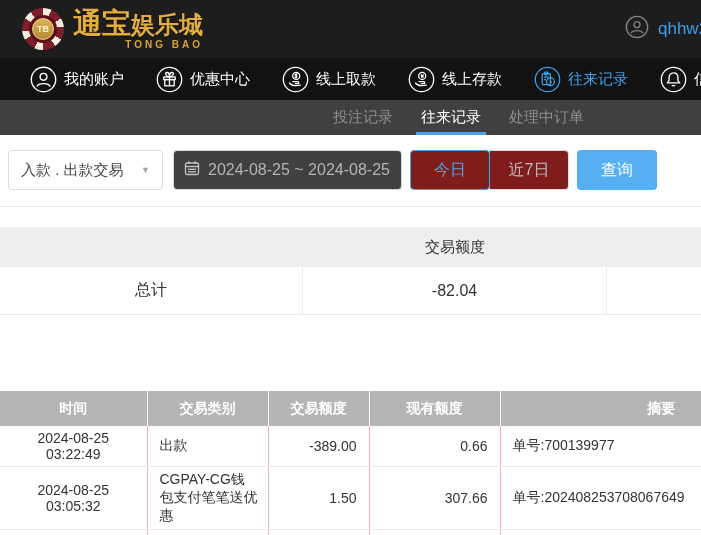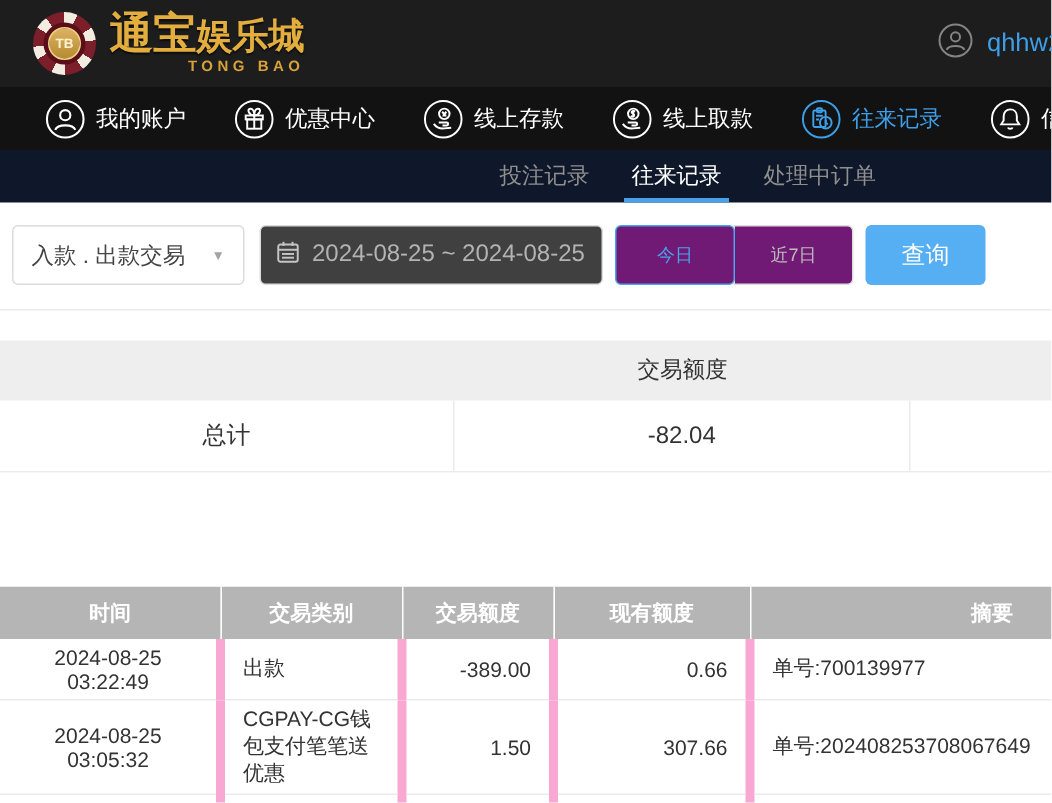--- a/index.html
+++ b/index.html
@@ -31,42 +31,42 @@
 
   
   .nav { height:42px; background:#121212; display:flex; align-items:center;
     padding-left:30px; gap:32px; }
   .nav-item { display:flex; align-items:center; gap:7px; color:#fff;
     font-size:15px; flex:none; cursor:pointer; }
   .nav-item.active { color:#3d9fe8; }
   .nav-item svg { display:block; }
 
   
-  .tabbar { height:35px; background:#0f172a; display:flex;
+  .tabbar { height:35px; background:#404040; display:flex;
     padding-left:333px; gap:28px; }
   .tab { color:#8f8f8f; font-size:15px; display:flex; align-items:center;
     position:relative; cursor:pointer; white-space:nowrap; }
   .tab.active { color:#fff; }
   .tab.active::after { content:""; position:absolute; left:-5px; right:-5px;
     bottom:0; height:3px; background:#4aa0e9; }
 
   
   .filters { padding:15px 8px 16px; display:flex; align-items:center; }
   .select-box { width:155px; height:40px; border:1px solid #dcdcdc;
     border-radius:4px; display:flex; align-items:center;
     justify-content:space-between; padding:0 12px; font-size:15px;
     color:#444; cursor:pointer; background:#fff; }
   .caret { color:#a3a3a3; font-size:9px; }
   .date-box { margin-left:10px; width:229px; height:40px;
     border:1px solid #dcdcdc; border-radius:4px; display:flex;
     align-items:center; padding:0 10px; gap:8px; color:#b3b3b3;
     font-size:16px; cursor:pointer; background:#404040; white-space:nowrap; }
   .quick { display:flex; margin-left:8px; }
-  .qb { width:80px; height:40px; border:1px solid #ddd; background:#701a75;
-    color:#bcbcbc; font-size:12px; margin-left:-1px;
+  .qb { width:80px; height:40px; border:1px solid #ddd; background:#7f1d1d;
+    color:#bcbcbc; font-size:16px; margin-left:-1px;
     display:grid; place-items:center; cursor:pointer; }
   .qb:first-child { margin-left:0; }
   .qb:last-child { border-radius:0 4px 4px 0; }
   .qb.active { border-color:#4aa3ec; color:#4aa3ec; border-radius:4px;
     position:relative; z-index:1; }
   .search-btn { margin-left:8px; width:80px; height:40px; background:#55aff2;
     color:#fff; font-size:16px; border:none; border-radius:4px;
     display:grid; place-items:center; cursor:pointer; flex:none; }
   .divider { border-top:1px solid #ebebeb; }
 
@@ -82,21 +82,21 @@
   .sr-c3 { flex:1; }
 
   
   .table-wrap { margin-top:76px; width:701px; overflow:hidden; }
   table.dtable { width:822px; border-collapse:collapse; table-layout:fixed;
     font-size:14px; color:#333; }
   .dtable thead th { background:#b5b5b5; color:#fff; height:35px;
     font-weight:bold; font-size:14px; border-right:1px solid #fff; }
   .dtable thead th:last-child { border-right:none; }
   .dtable tbody td { border-bottom:1px solid #ebebeb;
-    border-right:6px solid #f9a8d4; height:40px; padding:4px 10px;
+    border-right:1px solid #f9a8d4; height:40px; padding:4px 10px;
     background:#fff; }
   .dtable tbody td:last-child { border-right:none; }
   .c-time { text-align:center; }
   .c-type { text-align:left; padding-left:12px !important; }
   .c-amt, .c-bal { text-align:right; padding-right:12px !important; }
   .c-sum { text-align:left; padding-left:12px !important; }
 </style>
 </head>
 <body>
 
@@ -147,38 +147,38 @@
         <path d="M13.5 11 c-4 -0.5 -5 -4.5 -2.5 -4.5 c2 0 2.5 3 2.5 4.5 c0 -1.5 0.5 -4.5 2.5 -4.5 c2.5 0 1.5 4 -2.5 4.5"></path>
       </svg>
     </span>
     <span>优惠中心</span>
   </div>
   <div class="nav-item">
     <span>
       <svg width="27" height="27" viewBox="0 0 27 27" fill="none" stroke="currentColor" stroke-width="1.3">
         <circle cx="13.5" cy="13.5" r="12.2"></circle>
         <circle cx="14.2" cy="9.9" r="3.5"></circle>
+        <path d="M15.5 8.3 c-1.9 -1 -3.3 0.6 -1.6 1.5 c1.8 0.9 0.5 2.7 -1.5 1.6 M14.2 7.4 v5"></path>
+        <path d="M7.2 16.6 c1.8 2.5 4.3 3.3 7 3 l4.6 -0.4"></path>
+        <path d="M10.5 15.7 h5.3 c1.3 0 1.3 1.9 0 1.9 h-2.8"></path>
+      </svg>
+    </span>
+    <span>线上取款</span>
+  </div>
+  <div class="nav-item">
+    <span>
+      <svg width="27" height="27" viewBox="0 0 27 27" fill="none" stroke="currentColor" stroke-width="1.3">
+        <circle cx="13.5" cy="13.5" r="12.2"></circle>
+        <circle cx="14.2" cy="9.9" r="3.5"></circle>
         <path d="M12.8 8.5 l1.4 1.6 l1.4 -1.6 M13 11 h2.6"></path>
         <path d="M7.2 16.6 c1.8 2.5 4.3 3.3 7 3 l4.6 -0.4"></path>
         <path d="M10.5 15.7 h5.3 c1.3 0 1.3 1.9 0 1.9 h-2.8"></path>
       </svg>
     </span>
     <span>线上存款</span>
-  </div>
-  <div class="nav-item">
-    <span>
-      <svg width="27" height="27" viewBox="0 0 27 27" fill="none" stroke="currentColor" stroke-width="1.3">
-        <circle cx="13.5" cy="13.5" r="12.2"></circle>
-        <circle cx="14.2" cy="9.9" r="3.5"></circle>
-        <path d="M15.5 8.3 c-1.9 -1 -3.3 0.6 -1.6 1.5 c1.8 0.9 0.5 2.7 -1.5 1.6 M14.2 7.4 v5"></path>
-        <path d="M7.2 16.6 c1.8 2.5 4.3 3.3 7 3 l4.6 -0.4"></path>
-        <path d="M10.5 15.7 h5.3 c1.3 0 1.3 1.9 0 1.9 h-2.8"></path>
-      </svg>
-    </span>
-    <span>线上取款</span>
   </div>
   <div class="nav-item active">
     <span>
       <svg width="27" height="27" viewBox="0 0 27 27" fill="none" stroke="currentColor" stroke-width="1.3">
         <circle cx="13.5" cy="13.5" r="12.2"></circle>
         <rect x="8.2" y="7.6" width="8.2" height="11" rx="1"></rect>
         <rect x="10.6" y="6.2" width="3.4" height="2.6" rx="0.8"></rect>
         <line x1="10" y1="11.2" x2="14.6" y2="11.2"></line>
         <line x1="10" y1="13.6" x2="12" y2="13.6"></line>
         <circle cx="16.5" cy="15.8" r="3.9"></circle>

